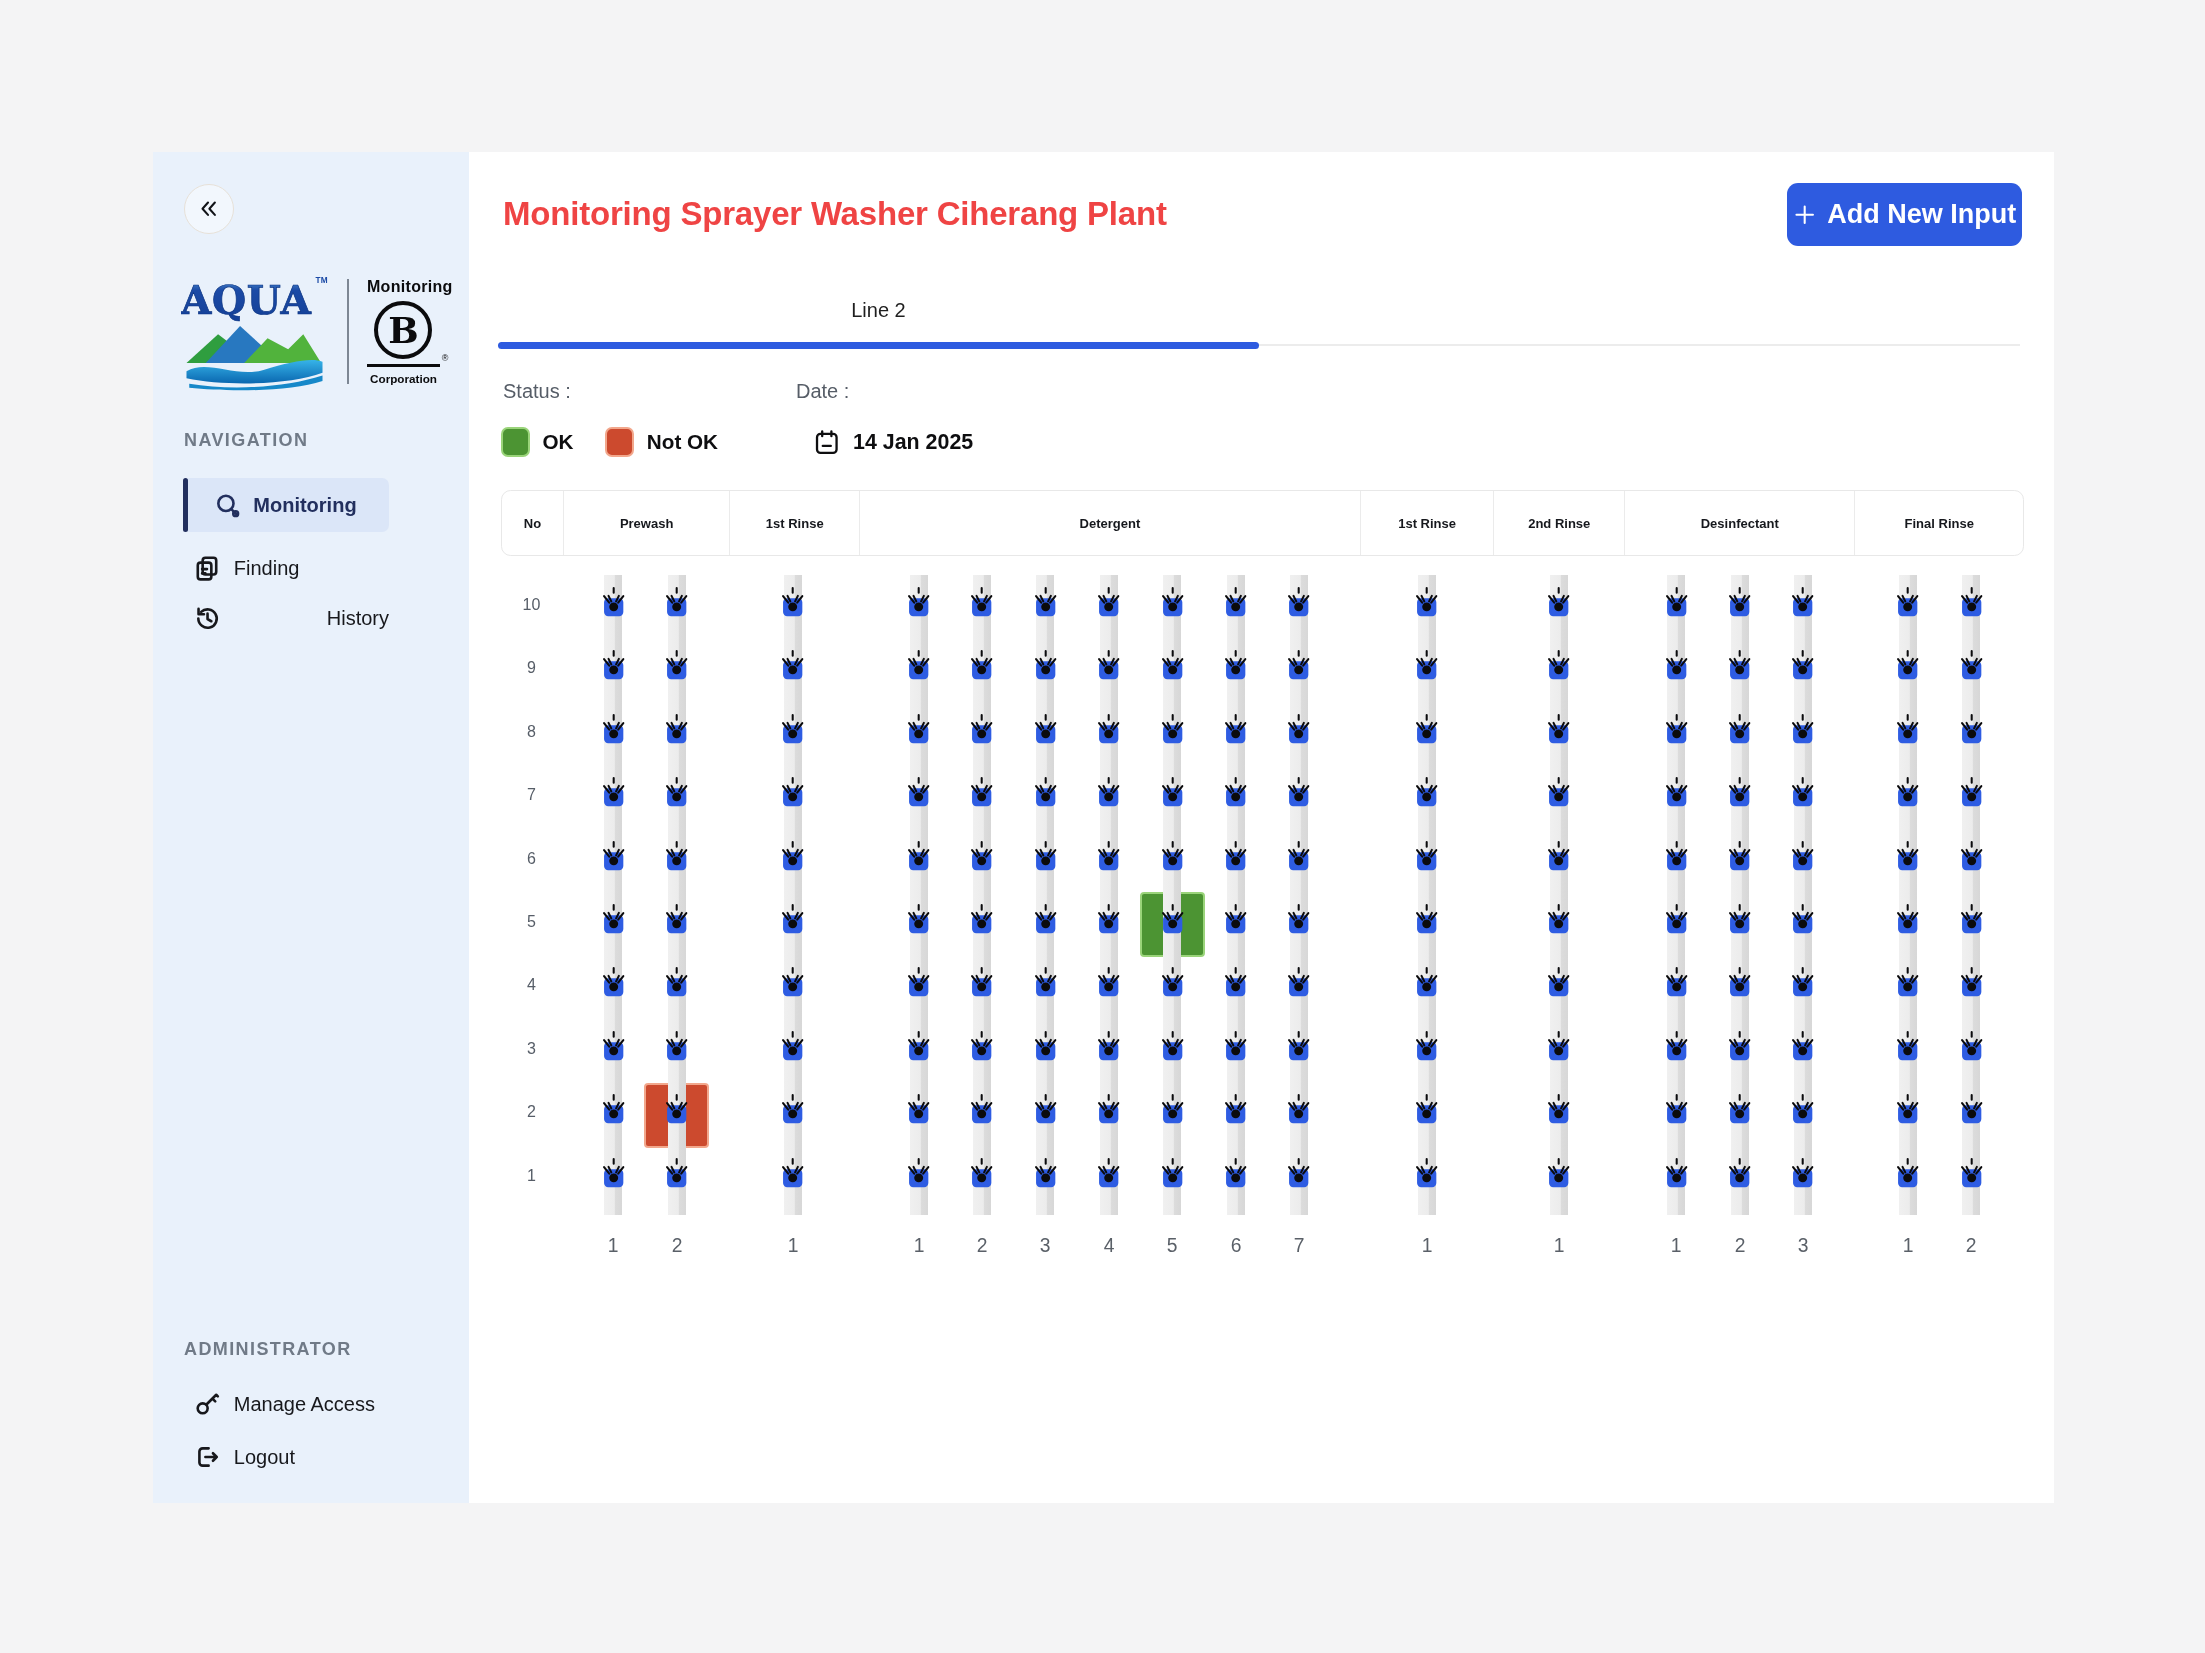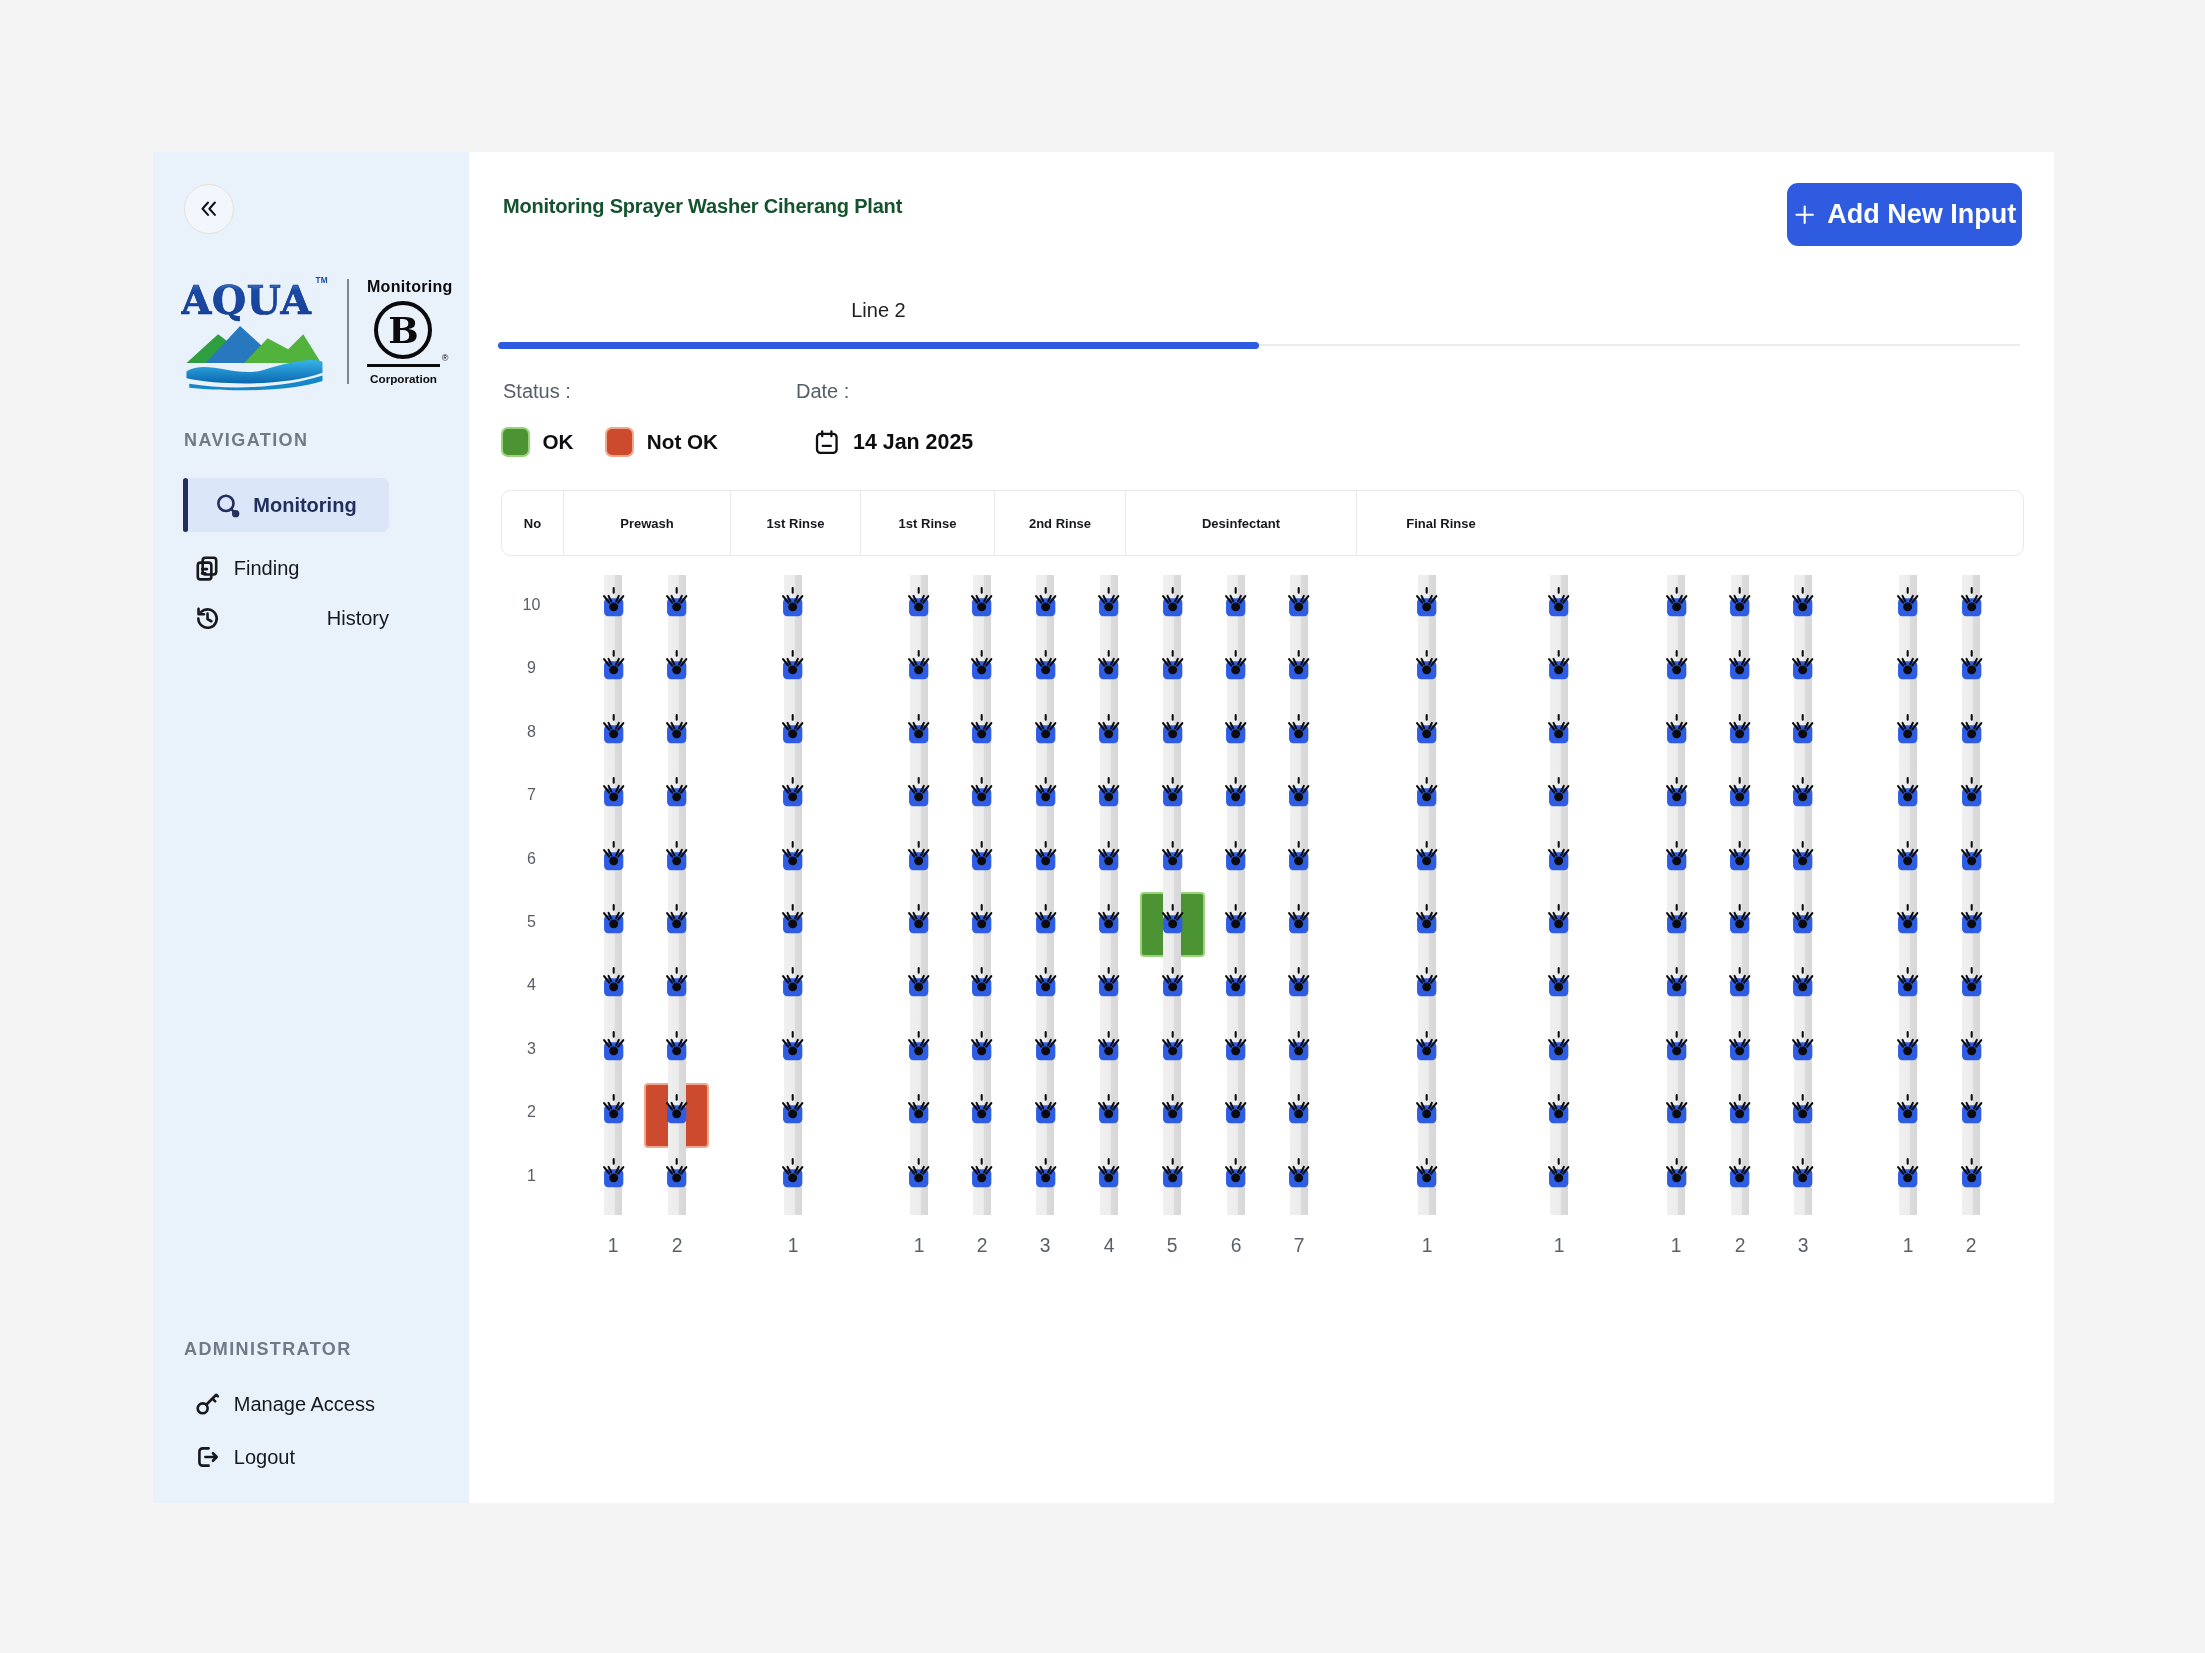--- a/index.html
+++ b/index.html
@@ -27,21 +27,21 @@
   .nav-item { position:absolute; left:30px; width:206px; height:44px; display:flex; align-items:center; cursor:pointer; color:#17181c; }
   .nav-item .nicon { width:37px; display:flex; align-items:center; justify-content:center; margin-left:5.5px; }
   .nav-item .nlabel { font-size:20px; font-weight:500; margin-left:8.3px; }
   .nav-item.active { height:54px; background:#dbe6f8; border-radius:6.9px; color:#222f5e; }
   .nav-item.active::before { content:""; position:absolute; left:0; top:0; bottom:0; width:4.8px; background:#222f5e; border-radius:2.8px; }
   .nav-item.active .nicon { margin-left:25px; }
   .nav-item.active .nlabel { font-weight:700; }
 
   
   .main { position:absolute; left:316px; top:0; width:1585px; height:100%; background:#ffffff; }
-  .page-title { position:absolute; left:34px; top:43px; font-size:20px; font-weight:700; color:#14532d; letter-spacing:-0.2px; }
+  .page-title { position:absolute; left:34px; top:43px; font-size:33px; font-weight:700; color:#ef4444; letter-spacing:-0.2px; }
   .add-btn { position:absolute; left:1318px; top:31px; width:235px; height:63px; border:none; border-radius:11px;
     background:#2e5be0; color:#ffffff; font-size:27px; font-weight:600; font-family:inherit;
     display:flex; align-items:center; justify-content:center; gap:11px; cursor:pointer; }
 
   .tabs { position:absolute; left:29px; top:124px; width:1522px; height:70px; border-bottom:2.8px solid #ececec; display:flex; }
   .tab { width:761px; display:flex; align-items:center; justify-content:center; cursor:pointer; }
   .tab span { font-size:20px; color:#1f1f1f; font-weight:400; }
   .tab.active span { font-weight:600; color:#101114; }
   .tab-underline { position:absolute; bottom:-4.8px; height:6.9px; width:761px; background:#2e5be0; border-radius:4.1px; }
 
@@ -210,20 +210,21 @@
           </g>
         </svg>
         <span class="date-value">14 Jan 2025</span>
       </div>
     </div>
 
     <div class="table-header" id="table-header">
         <div class="hcell" style="width: 61px;">No</div>
         <div class="hcell" style="width: 167px;">Prewash</div>
         <div class="hcell" style="width: 130px;">1st Rinse</div>
+        <div class="hcell" style="width: 502px;">Detergent</div>
         <div class="hcell" style="width: 134px;">1st Rinse</div>
         <div class="hcell" style="width: 131px;">2nd Rinse</div>
         <div class="hcell" style="width: 231px;">Desinfectant</div>
         <div class="hcell" style="width: 169px;">Final Rinse</div>
       </div>
     <div class="grid-body" id="grid-body">
         <div class="rownum" style="top:40px">10</div>
         <div class="rownum" style="top:103px">9</div>
         <div class="rownum" style="top:167px">8</div>
         <div class="rownum" style="top:230px">7</div>

